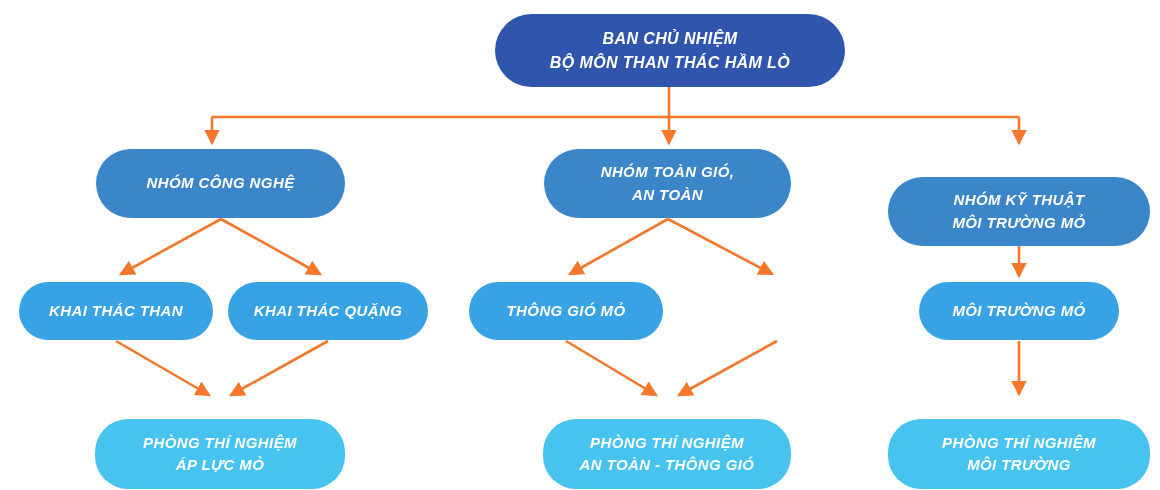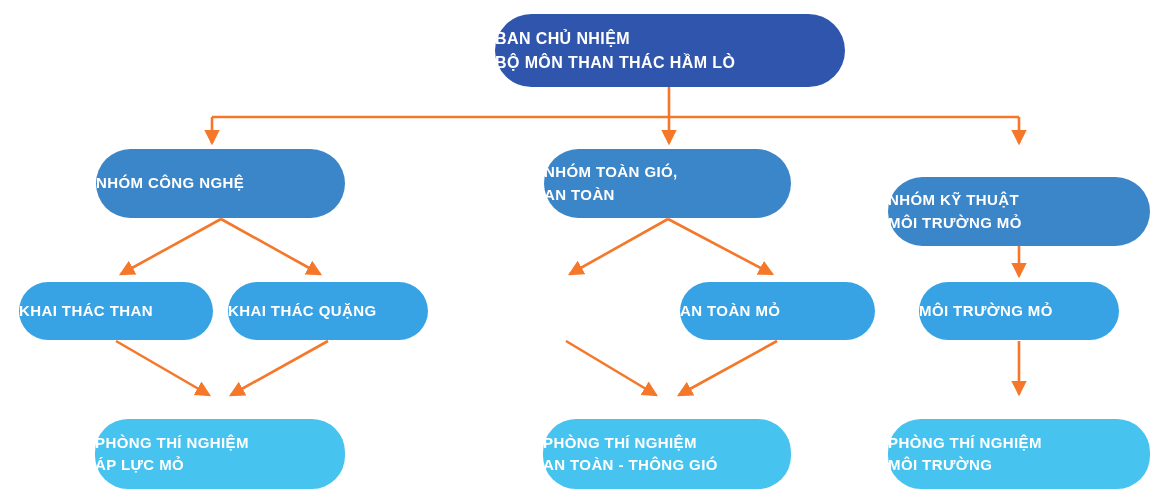--- a/index.html
+++ b/index.html
@@ -5,23 +5,23 @@
   html,body{margin:0;padding:0;background:#ffffff;}
   body{
     width:1160px;height:490px;position:relative;overflow:hidden;
     font-family:"Liberation Sans","DejaVu Sans",sans-serif;
   }
   .canvas{position:absolute;inset:0;}
   svg.wires{position:absolute;left:0;top:0;pointer-events:none;}
   .wire{stroke:var(--arrow,#f4772a);stroke-width:2.6;fill:none;}
   .ah{fill:var(--arrow,#f4772a);}
   .node{
-    position:absolute;display:flex;flex-direction:column;justify-content:center;align-items:flex-start;
+    position:absolute;display:flex;flex-direction:column;justify-content:center;align-items:center;
     color:var(--text,#ffffff);font-weight:bold;text-align:center;
-    letter-spacing:0.4px;line-height:1.5;
+    letter-spacing:0.4px;line-height:1.5;font-style:italic;
   }
   .root{background:var(--root-fill,#2f55ad);border-radius:37px;font-size:16px;
         left:495px;top:14px;width:350px;height:73px;}
   .group{background:var(--group-fill,#3b85c9);border-radius:35px;font-size:15px;height:69px;top:149px;}
   .unit{background:var(--unit-fill,#37a3e4);border-radius:29px;font-size:15px;height:58px;top:282px;}
   .lab{background:var(--lab-fill,#47c3f0);border-radius:33px;font-size:15px;height:70px;top:419px;}
   .g1{left:96px;width:249px;}
   .g2{left:544px;width:247px;}
   .g3{left:888px;width:262px;margin-top:28px;}
   .u1{left:19px;width:194px;}
@@ -83,22 +83,22 @@
     <span>NHÓM KỸ THUẬT</span>
     <span>MÔI TRƯỜNG MỎ</span>
   </div>
 
   <div class="node unit u1">
     <span>KHAI THÁC THAN</span>
   </div>
   <div class="node unit u2">
     <span>KHAI THÁC QUẶNG</span>
   </div>
-  <div class="node unit u4">
-    <span>AN TOÀN MỎ</span>
+  <div class="node unit u3">
+    <span>THÔNG GIÓ MỎ</span>
   </div>
   <div class="node unit u5">
     <span>MÔI TRƯỜNG MỎ</span>
   </div>
 
   <div class="node lab l1">
     <span>PHÒNG THÍ NGHIỆM</span>
     <span>ÁP LỰC MỎ</span>
   </div>
   <div class="node lab l2">

